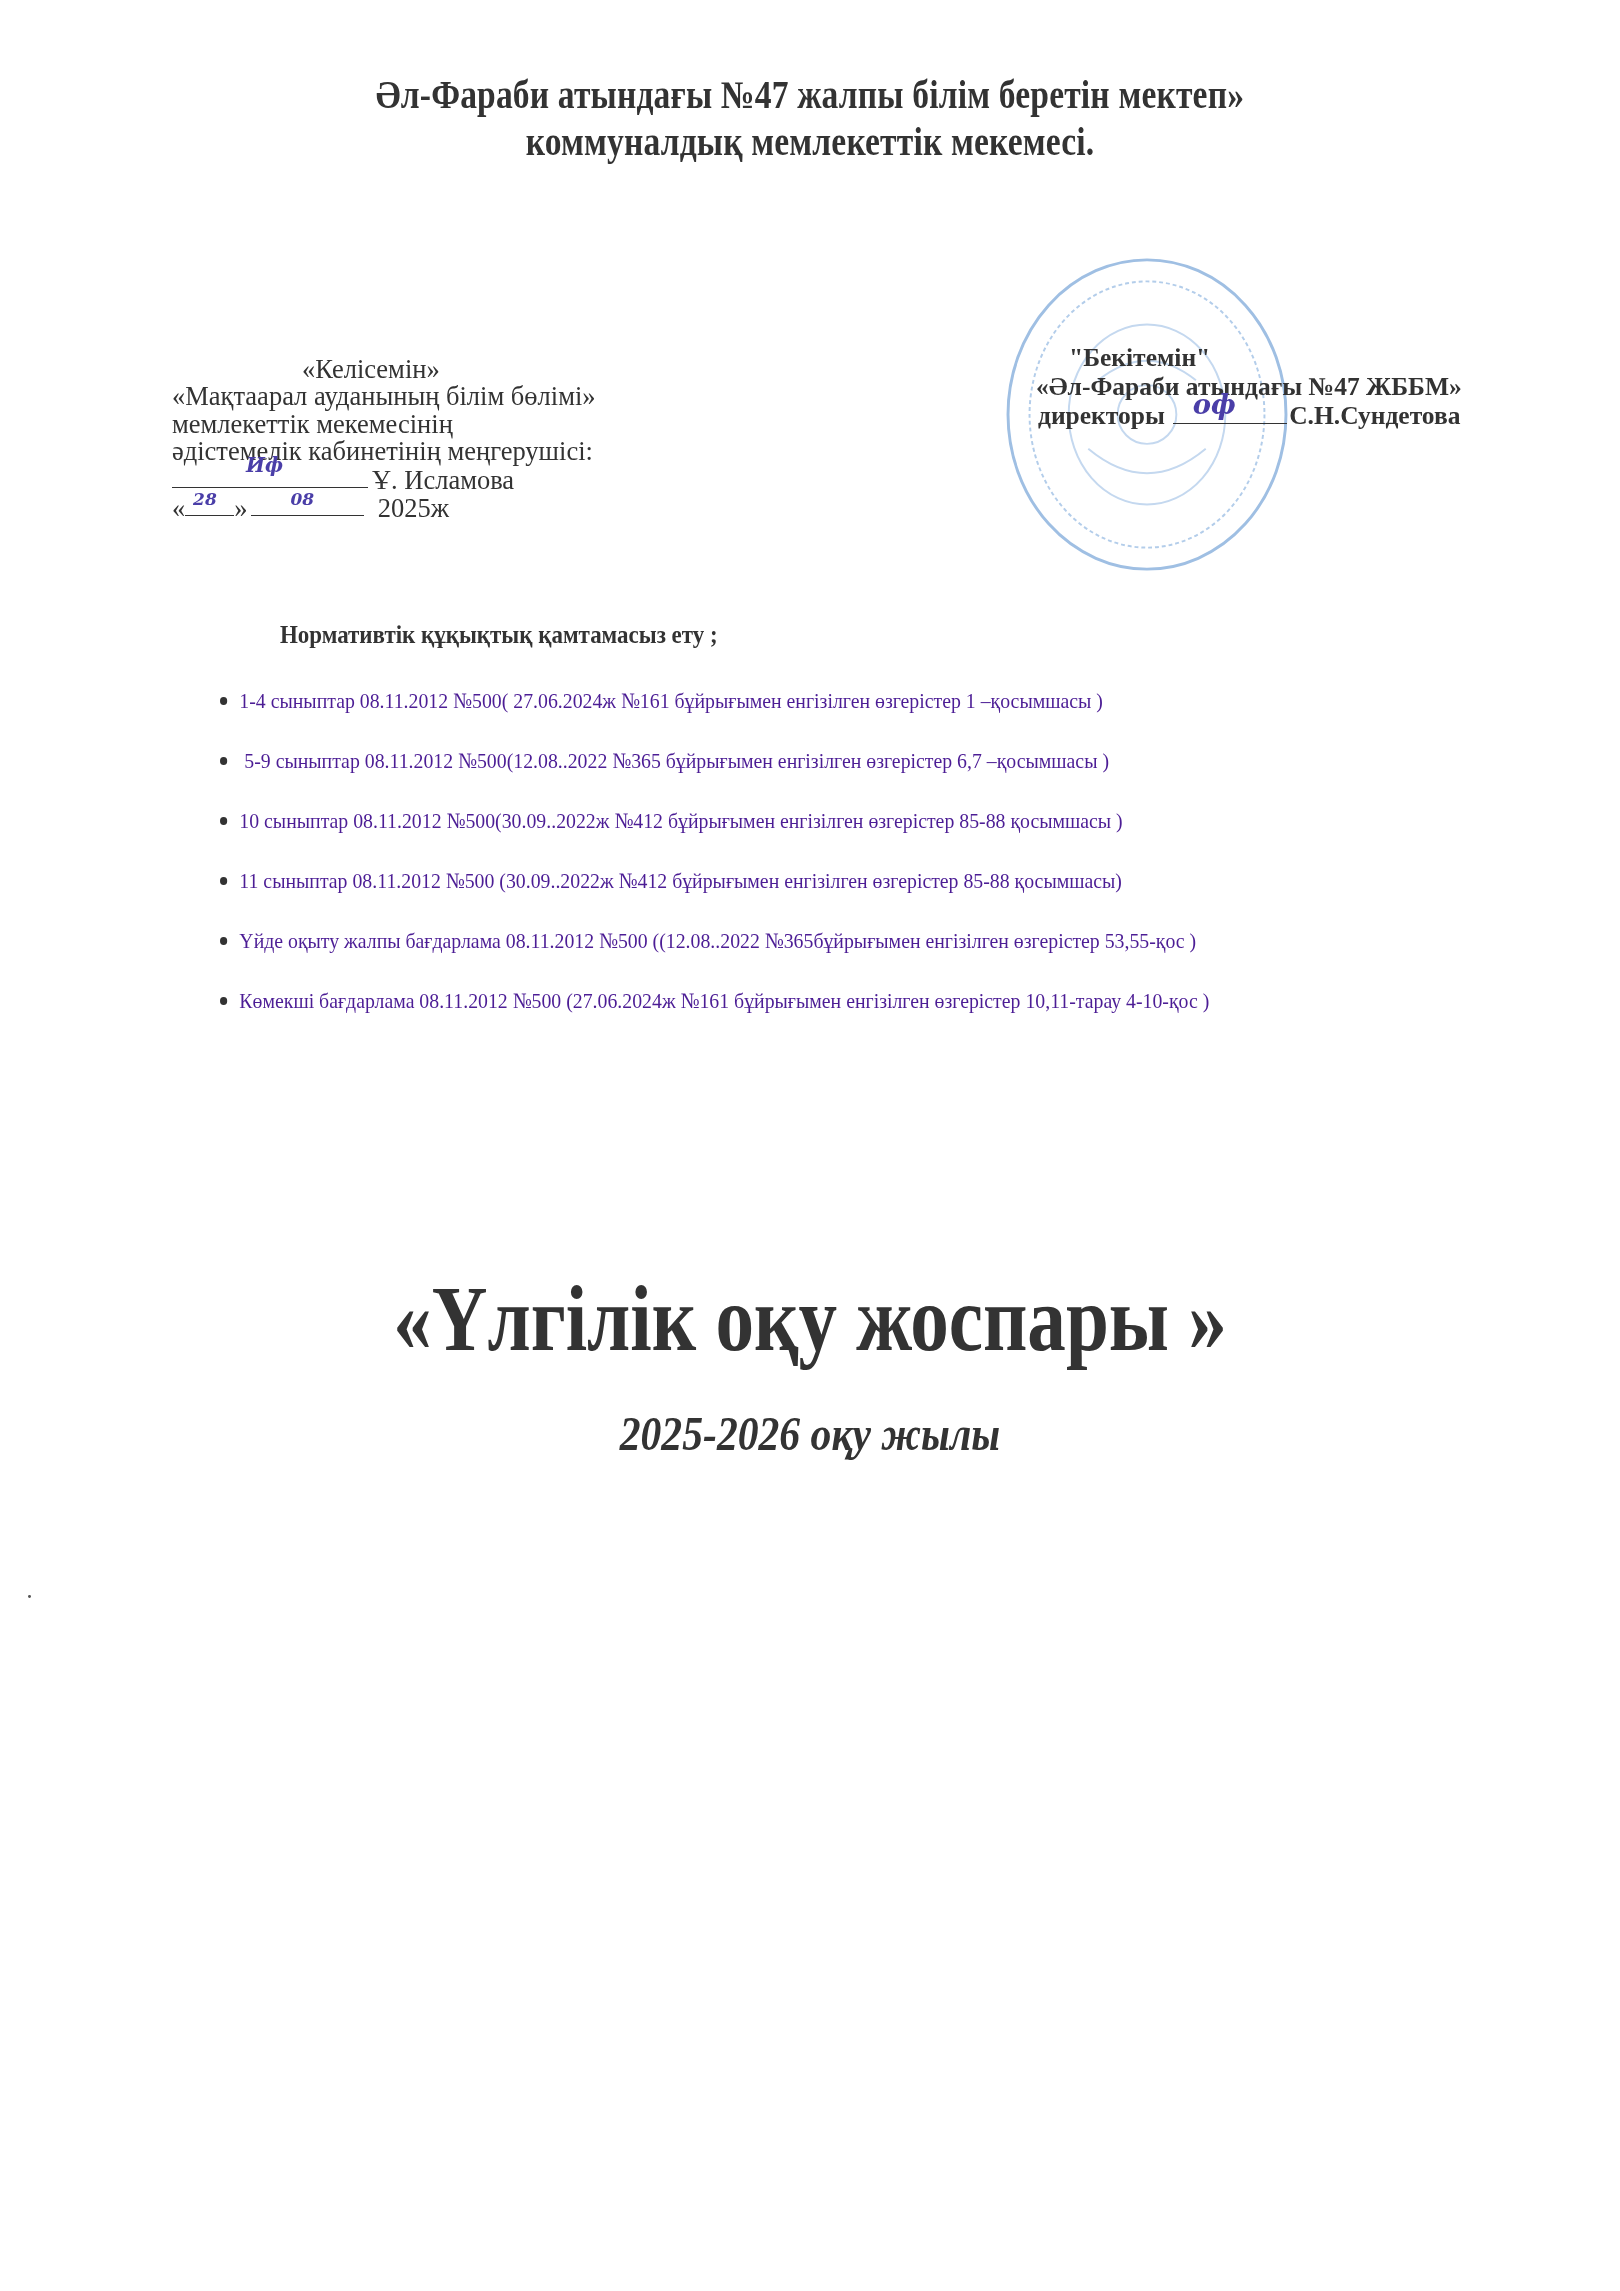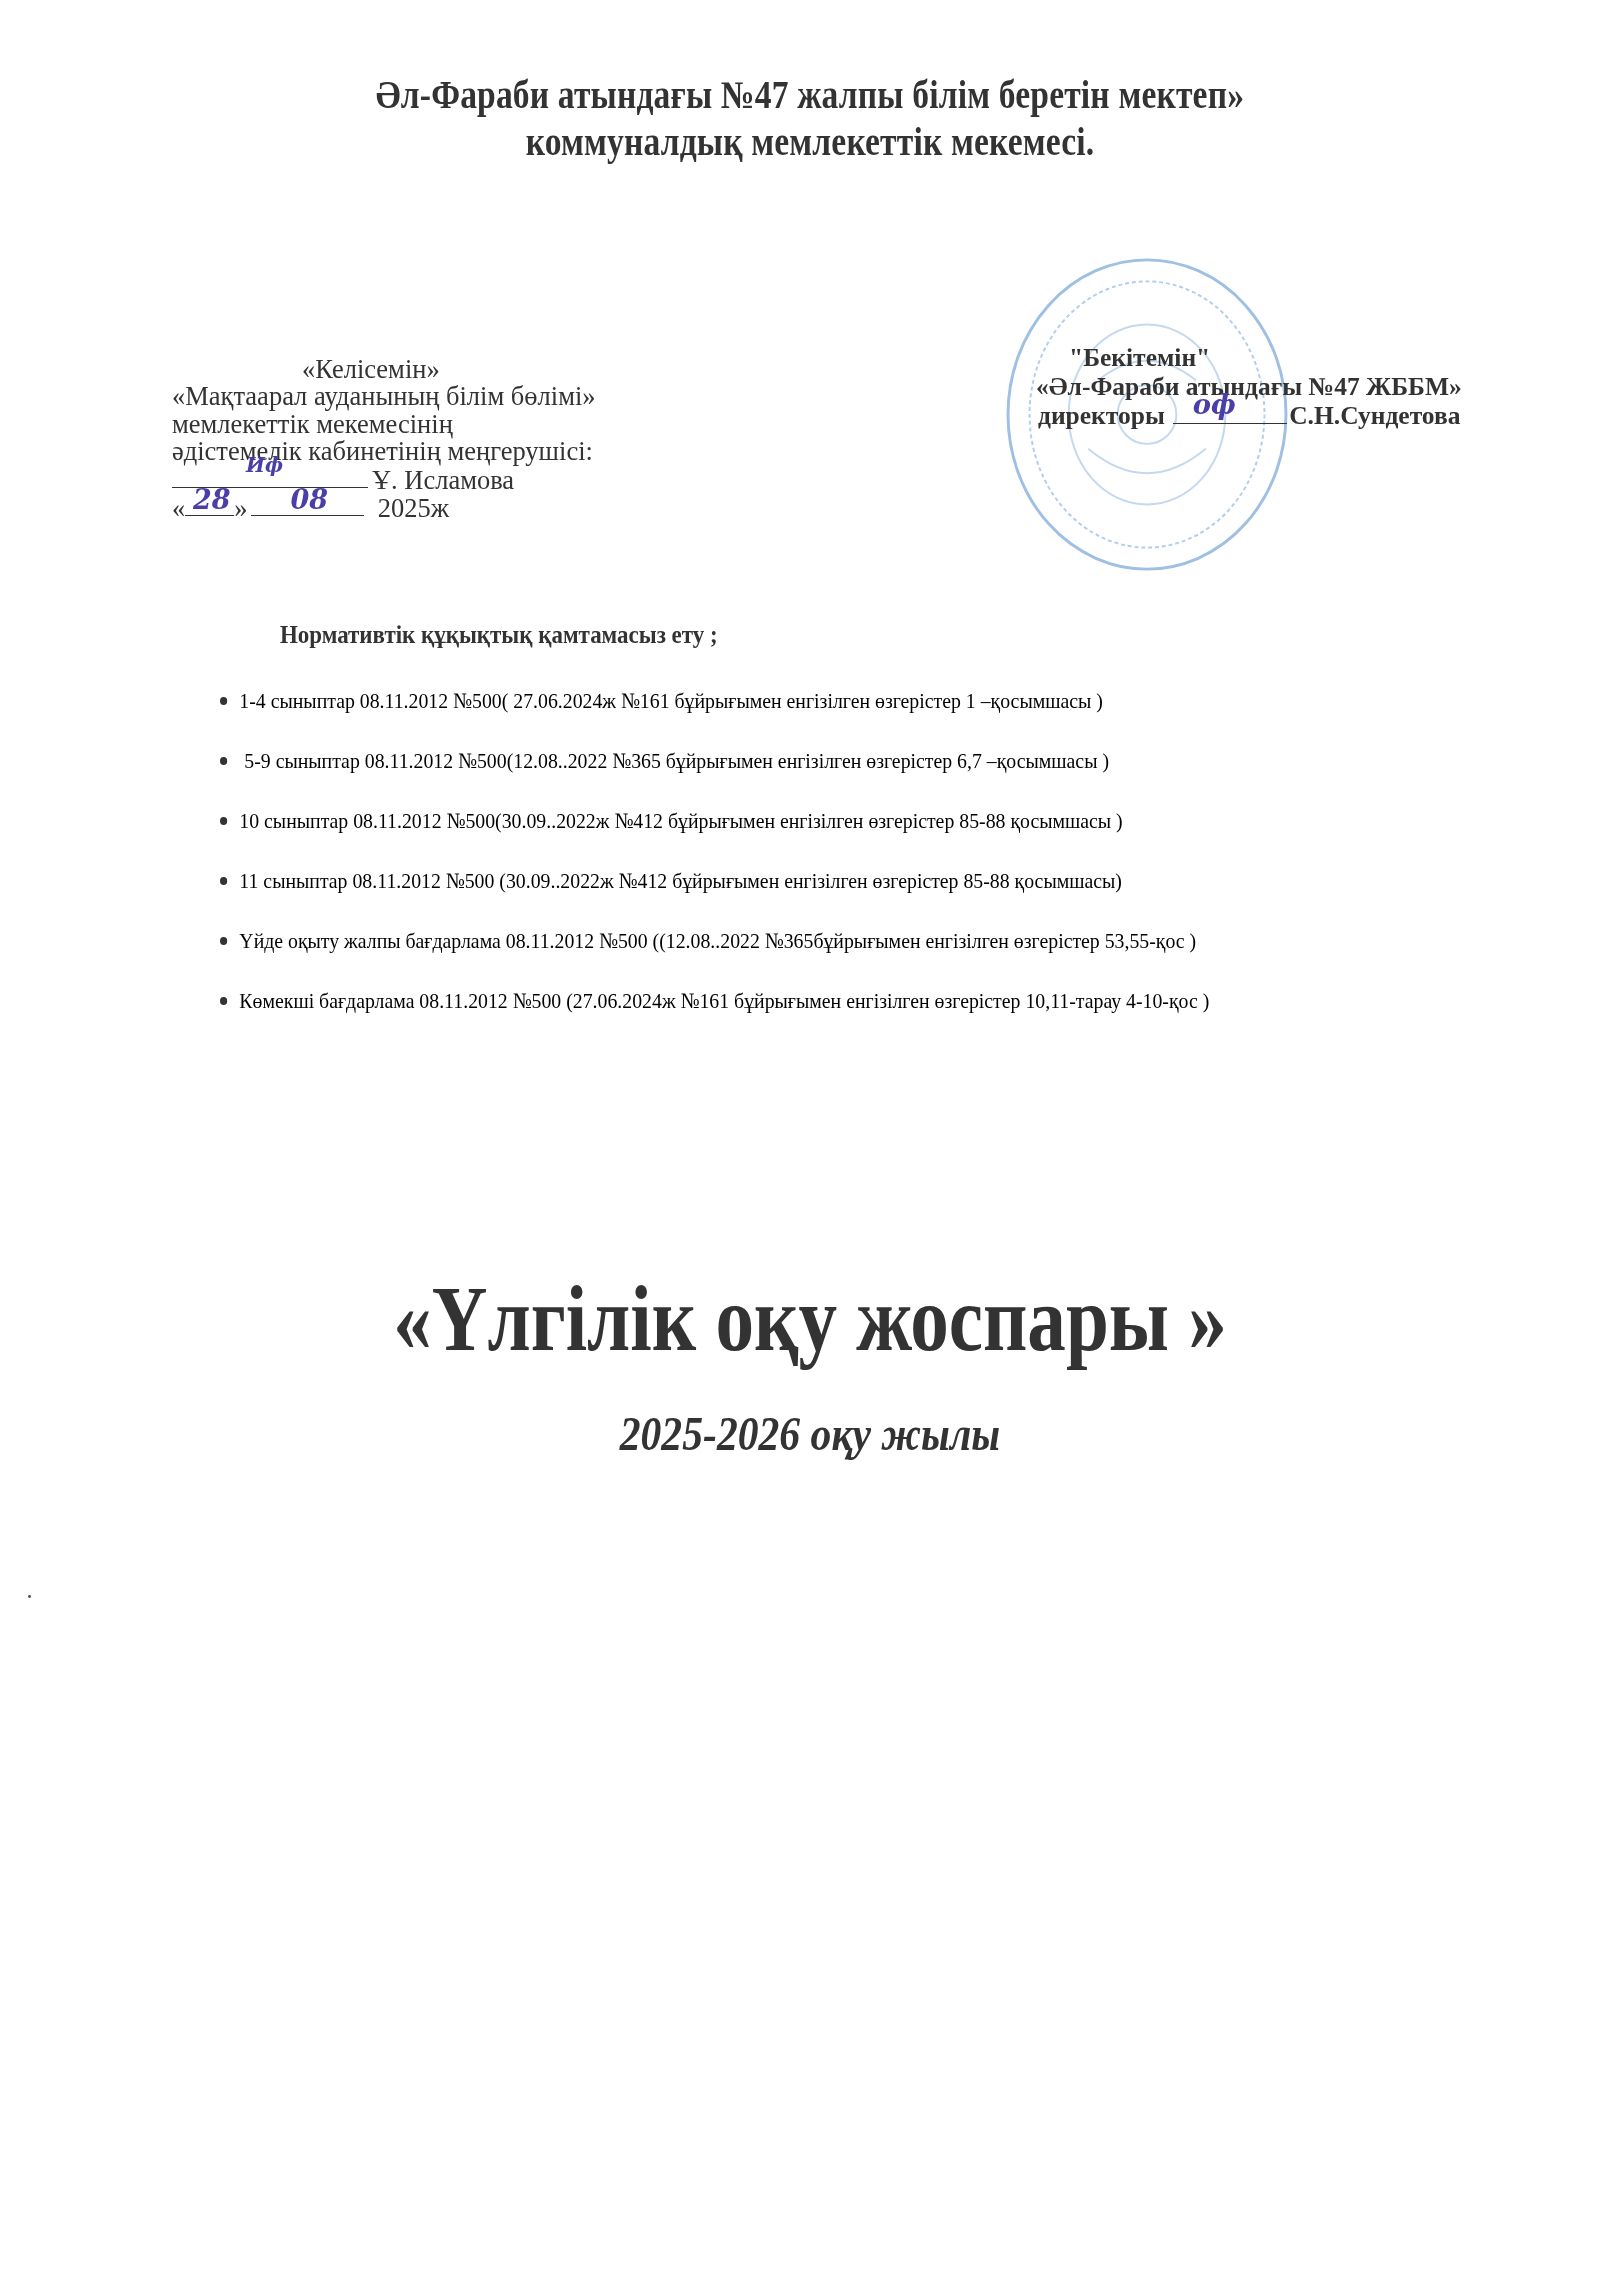--- a/index.html
+++ b/index.html
@@ -47,21 +47,21 @@
     }
     .sig-left-line { width: 196px; height: 21.6px; margin-right: 3.9px; }
     .date-day { width: 49px; height: 21.6px; position: relative; }
     .date-month { width: 113px; height: 21.6px; position: relative; margin-left: 3.9px; }
     .hw {
       position: absolute;
       font-family: "DejaVu Serif", serif;
       font-style: italic;
       font-weight: bold;
       color: #4a3ea8;
-      font-size: 27px;
+      font-size: 17px;
     }
 
     
     .stamp {
       left: 1000px; top: 253px;
       width: 294px; height: 323px;
     }
     .approve-block {
       left: 1010px; top: 343px;
       font-weight: bold;
@@ -83,21 +83,21 @@
       transform: scaleX(0.9);
       transform-origin: 0 0;
     }
 
     
     .norm-list {
       left: 220px; top: 686px;
       margin: 0; padding: 0;
       list-style: none;
       font-size: 22px;
-      color: #000000;
+      color: #4c1d95;
     }
     .norm-list li {
       height: 60px;
       line-height: 29px;
       white-space: nowrap;
       transform: scaleX(0.9);
       transform-origin: 0 0;
       display: block;
     }
     .bullet {

